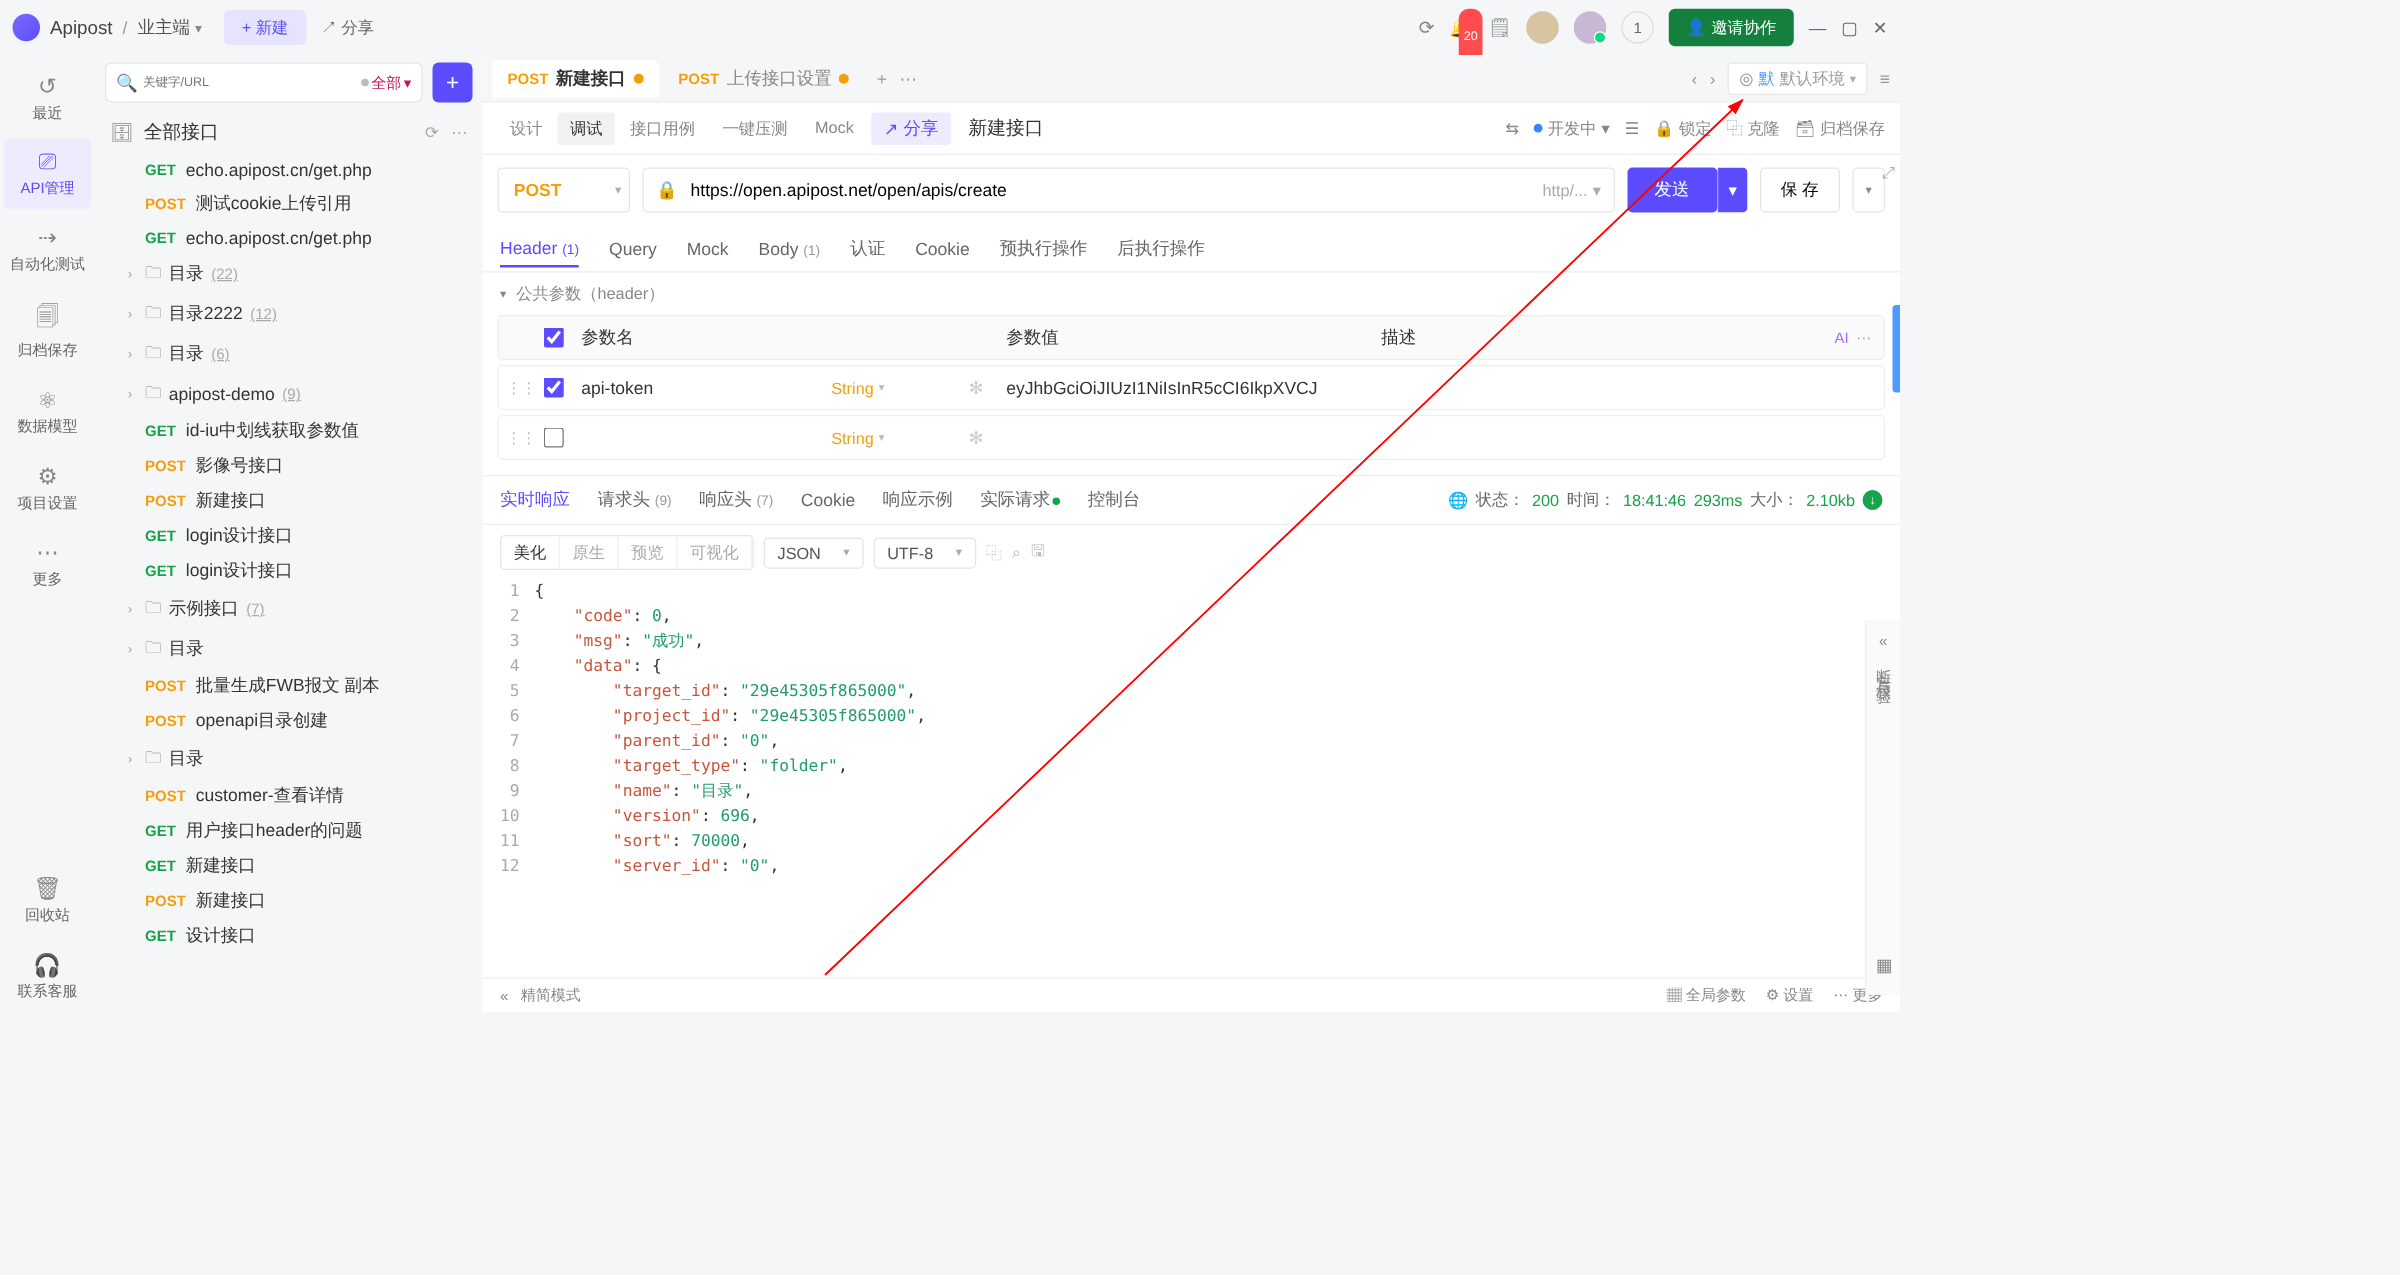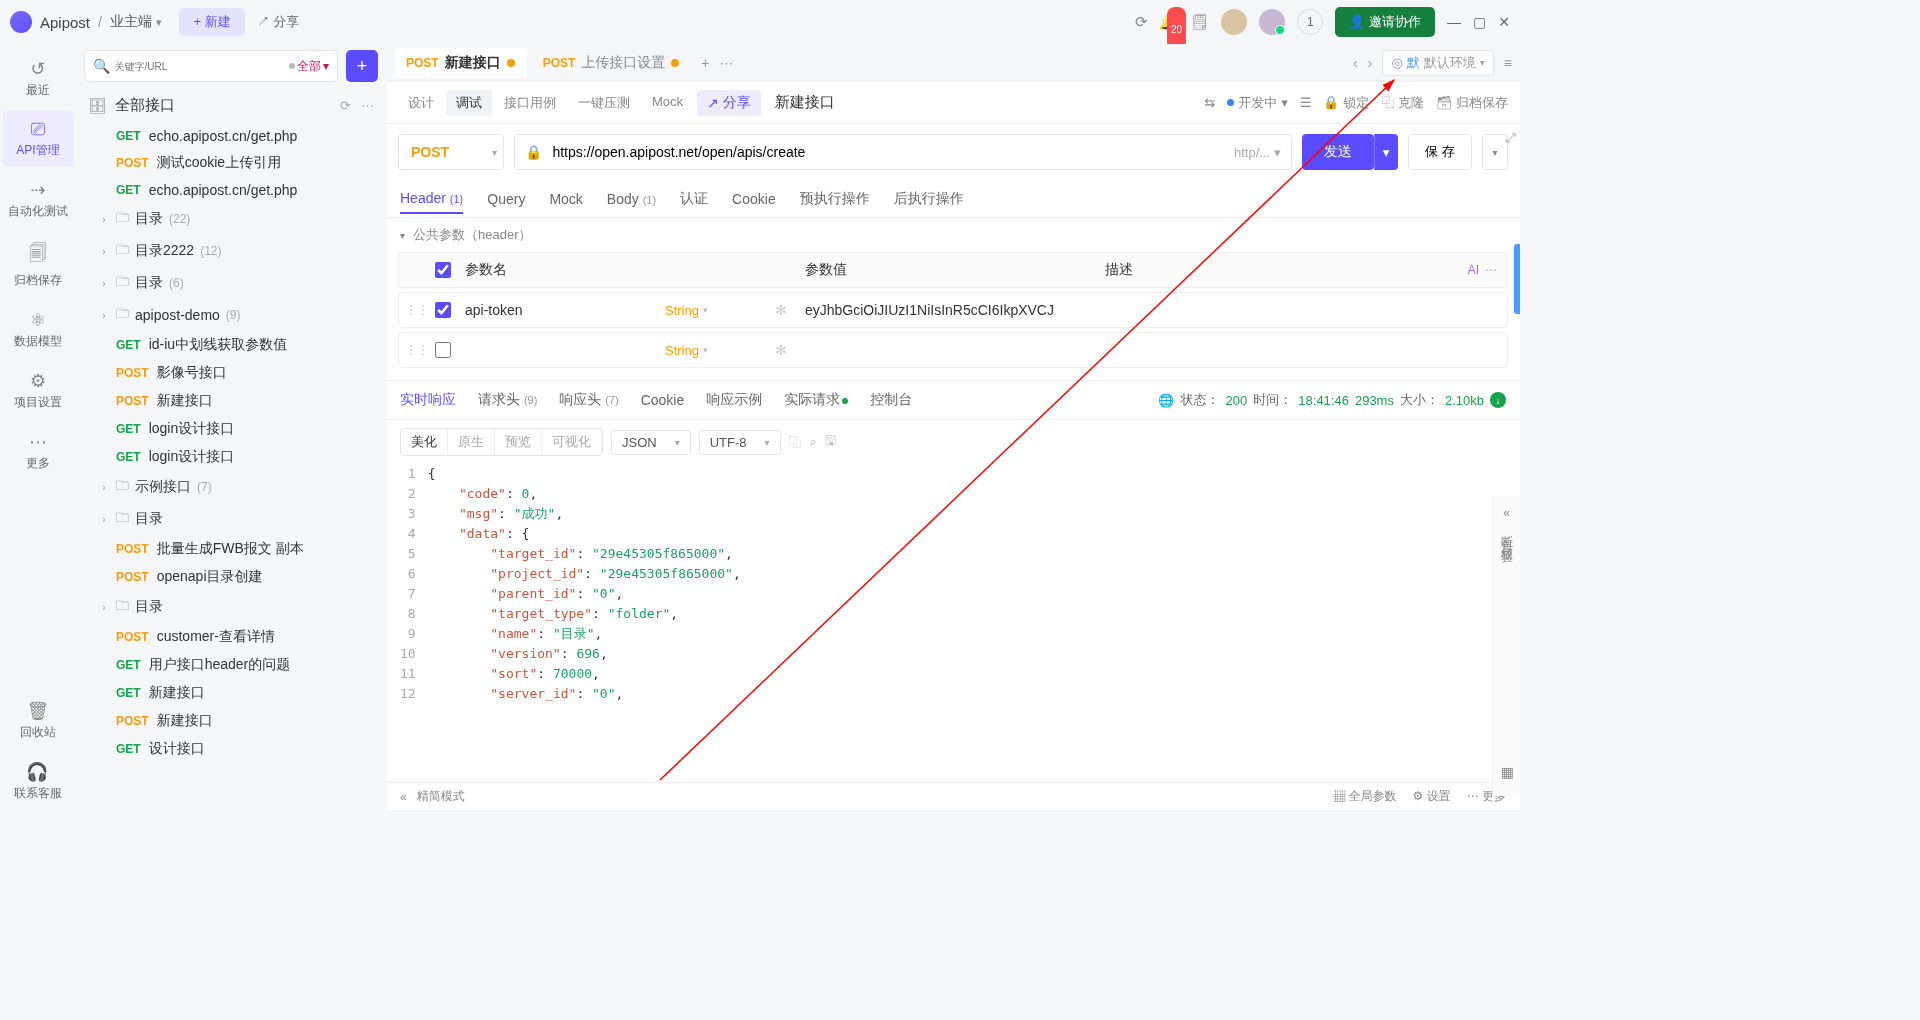--- a/index.html
+++ b/index.html
@@ -43,21 +43,21 @@
 .all-row { display:flex; align-items:center; padding:8px 12px; font-size:15px; color:#333; }
 .all-row .sp { margin-left:auto; color:#aaa; font-size:13px; display:flex; gap:10px; }
 .tree { flex:1; overflow:auto; padding-bottom:8px; }
 .tree-row { display:flex; align-items:center; padding: 5px 6px 5px 12px; font-size:14px; color:#333; cursor:pointer; gap:6px; white-space:nowrap;text-align:center; }
 .tree-row.indent1 { padding-left: 22px; }
 .tree-row .caret { width:12px; color:#999; font-size:10px; }
 .tree-row .fico { color:#888; font-size:13px; }
 .method { font-weight:600; font-size:12px; margin-right:2px; }
 .m-get { color:#16a34a; }
 .m-post { color:#f59e0b; }
-.cnt { color:#aaa; font-size:12px; }
+.cnt { color:#aaa; font-size:12px;text-decoration:underline; }
 
 
 .main { position:absolute; left:386px; right:0; top:44px; bottom:0; background:#fff; display:flex; flex-direction:column; }
 
 .tabstrip { height: 38px; display:flex; align-items:center; padding:0 8px; border-bottom:1px solid #eee; gap:4px; background:#f5f6f7; }
 .tab { display:flex; align-items:center; gap:6px; padding:6px 12px; font-size:14px; color:#888; border-radius:5px 5px 0 0; cursor:pointer; background:#f5f6f7; }
 .tab.active { background:#fff; color:#333; }
 .tab .m-badge { font-weight:700; font-size:12px; color:#f59e0b; }
 .tab .dirty { width:8px; height:8px; border-radius:50%; background:#f59e0b; }
 .tab-tools { margin-left:6px; display:flex; gap:10px; color:#999; }

